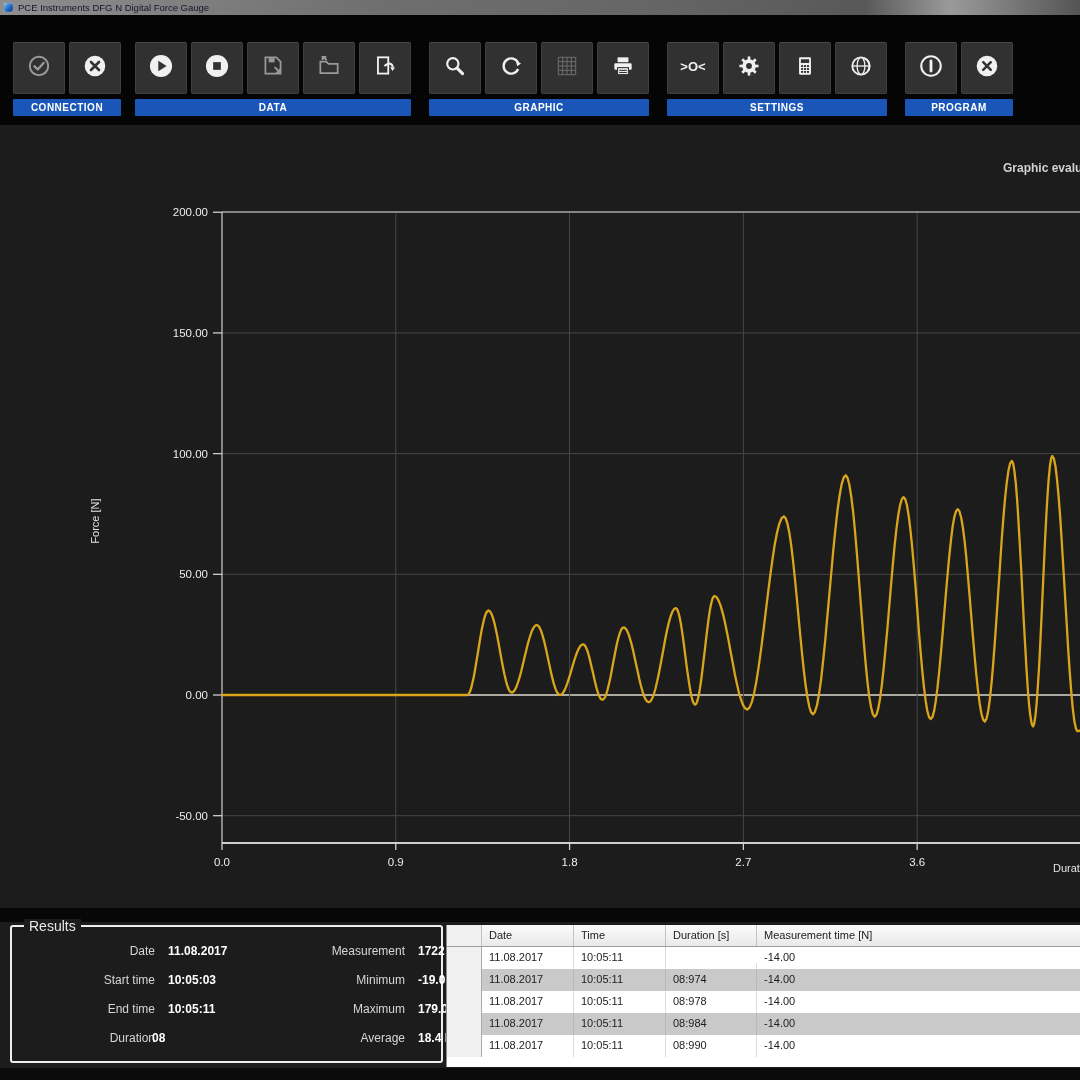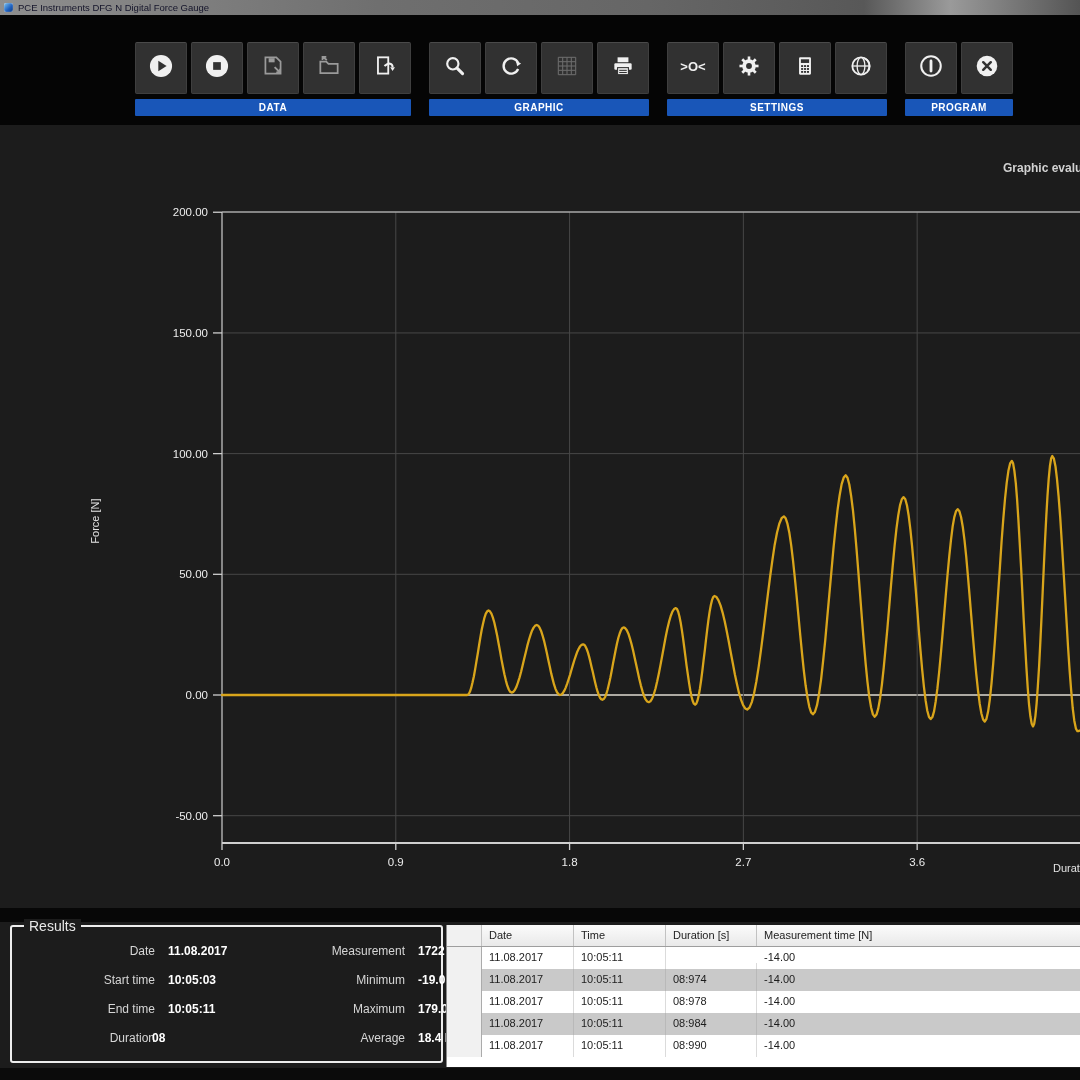--- a/index.html
+++ b/index.html
@@ -85,20 +85,39 @@
 </style>
 </head>
 <body>
 
 <div class="titlebar">
   <div class="app-ico"></div>
   <div class="ttl">PCE Instruments DFG N Digital Force Gauge</div>
 </div>
 
 <div class="toolbar" id="toolbar">
+    <div class="tb-group" style="left: 13px;">
+      <div class="tb-btnrow">
+        <div class="tb-btn dim">
+          <span><svg width="26" height="26" viewBox="0 0 24 24">
+              <circle cx="12" cy="12" r="8.5" fill="none" stroke="#f0f0f0" stroke-width="1.8"></circle>
+              <polyline points="7.8,12.3 10.8,15.2 16.2,9.2" fill="none" stroke="#f0f0f0" stroke-width="2.2" stroke-linecap="round" stroke-linejoin="round"></polyline>
+            </svg></span>
+        </div>
+        <div class="tb-btn">
+          <span><svg width="26" height="26" viewBox="0 0 24 24">
+              <circle cx="12" cy="12" r="9.5" fill="#f0f0f0"></circle>
+              <path d="M8.3 8.3 L15.7 15.7 M15.7 8.3 L8.3 15.7" stroke="#323232" stroke-width="2.4" stroke-linecap="round"></path>
+            </svg></span>
+        </div>
+      </div>
+      <div class="tb-bar">
+        <span>CONNECTION</span>
+      </div>
+    </div>
     <div class="tb-group" style="left: 135px;">
       <div class="tb-btnrow">
         <div class="tb-btn">
           <span><svg width="28" height="28" viewBox="0 0 24 24">
               <circle cx="12" cy="12" r="9.5" fill="#f0f0f0"></circle>
               <polygon points="9.7,7.6 16.8,12 9.7,16.4" fill="#323232"></polygon>
             </svg></span>
         </div>
         <div class="tb-btn">
           <span><svg width="28" height="28" viewBox="0 0 24 24">

